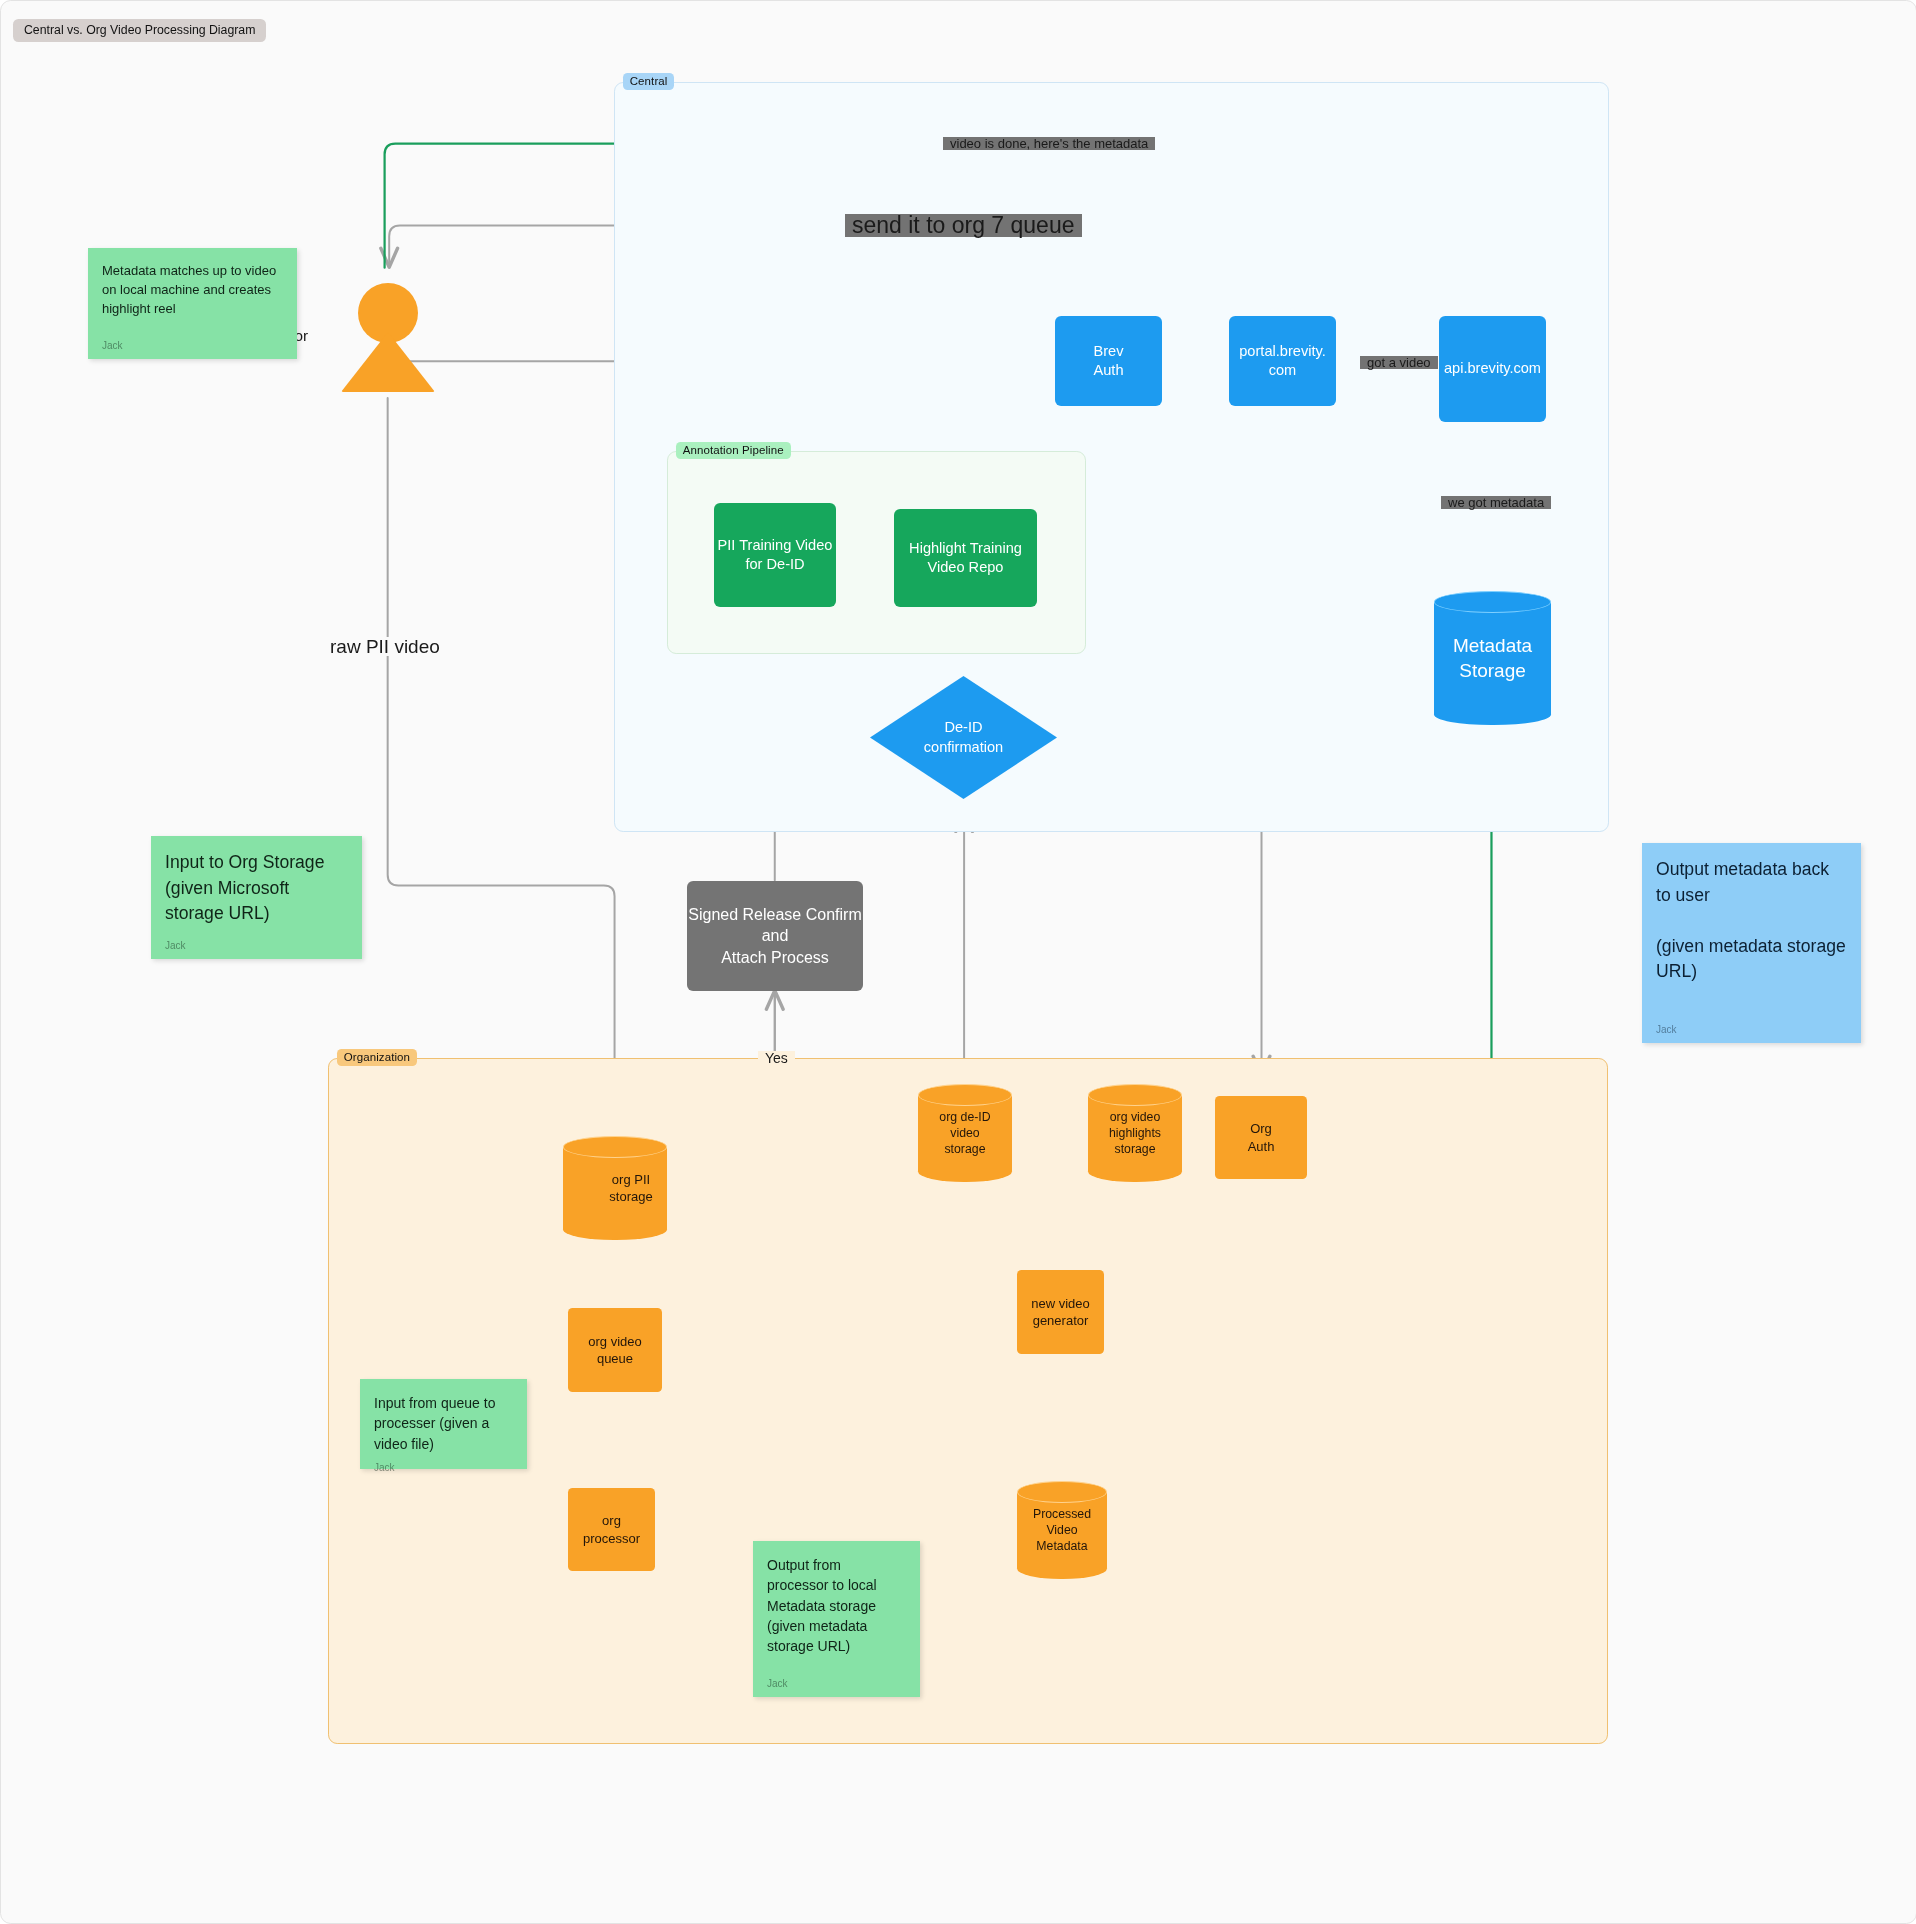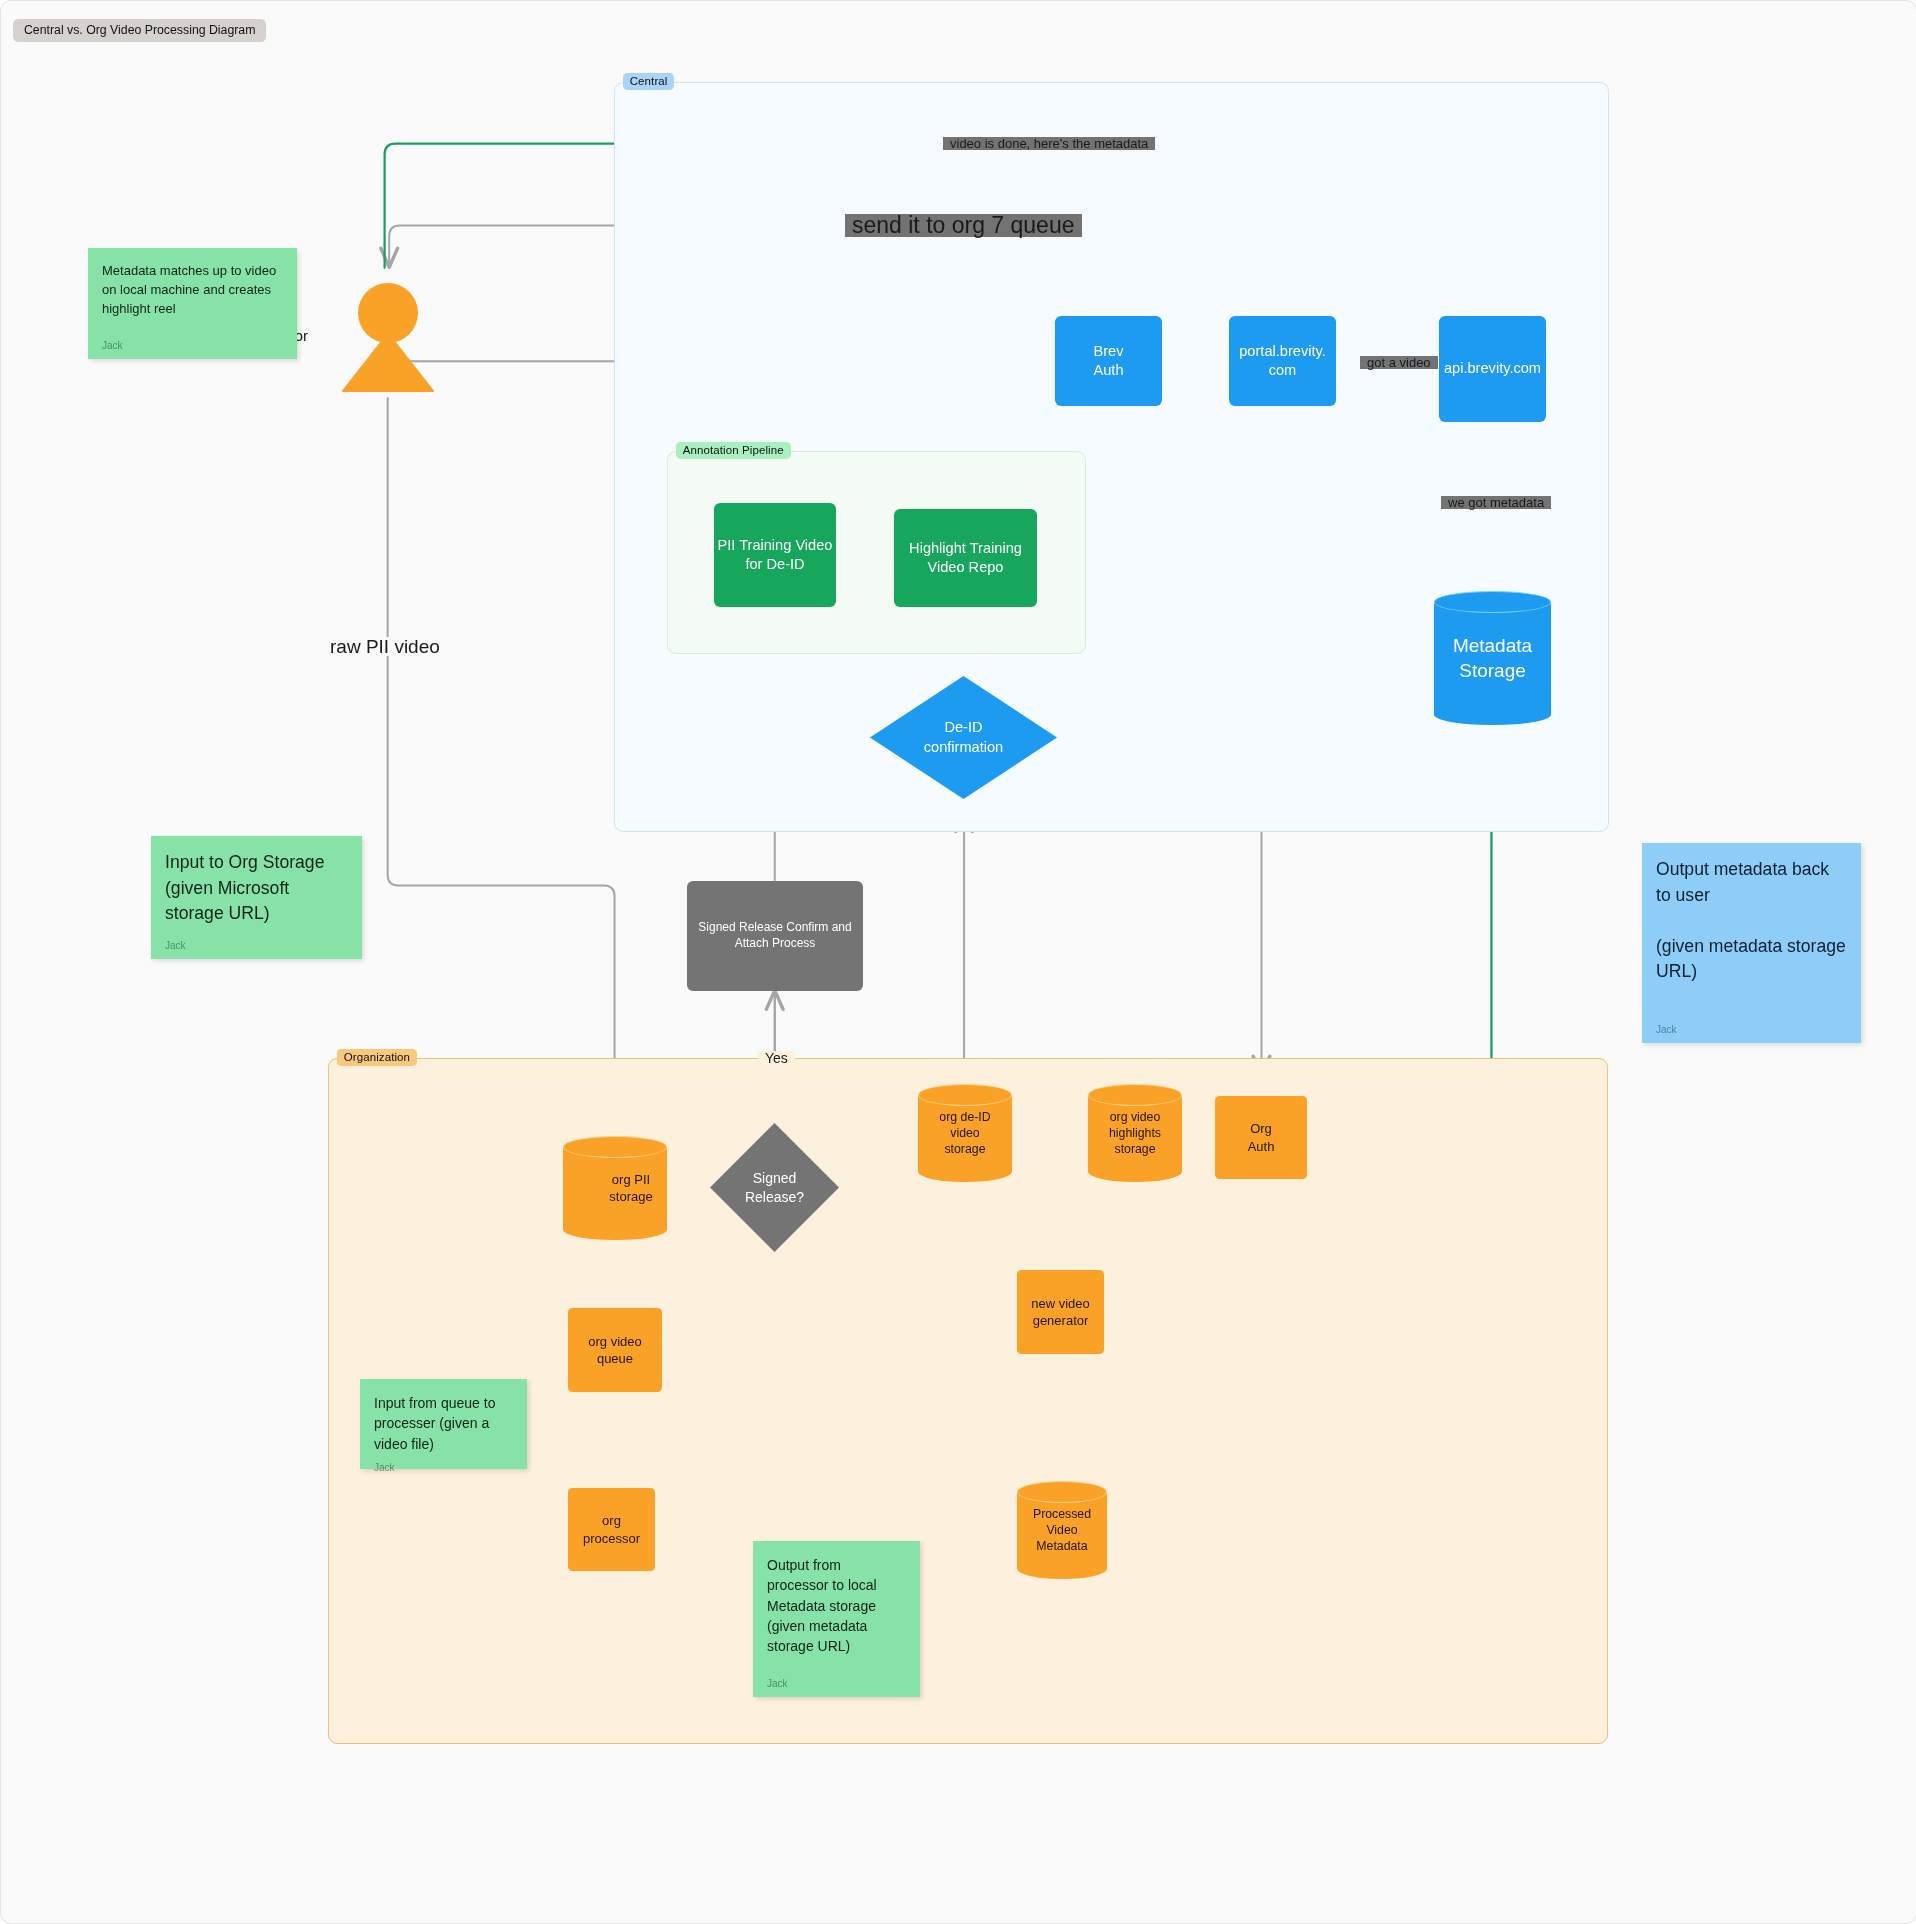--- a/index.html
+++ b/index.html
@@ -236,28 +236,23 @@
   </div>
 
   <div class="cyl cyl-blue" style="left:1433px; top:590px; width:117px; height:134px;">
     <div class="cyl-bot"></div>
     <div class="cyl-body"></div>
     <div class="cyl-top"></div>
     <div class="cyl-label" style="font-size:19px;">Metadata
 Storage</div>
   </div>
 
-  <div class="node box-gray" style="left:686px; top:880px; width:176px; height:110px; font-size:12px;">Signed Release Confirm and
+  <div class="node box-gray" style="left:686px; top:880px; width:176px; height:110px; font-size:16px;">Signed Release Confirm and
 Attach Process</div>
 
-  <div class="diamond dia-gray" style="left:709px; top:1122px; width:129px; height:129px;">
-    <div class="dia-shape"></div>
-    <div class="dia-label" style="font-size:14px;">Signed
-Release?</div>
-  </div>
 
   <div class="cyl cyl-orange" style="left:562px; top:1135px; width:104px; height:104px;">
     <div class="cyl-bot"></div>
     <div class="cyl-body"></div>
     <div class="cyl-top"></div>
     <div class="cyl-label" style="font-size:13px;margin-left:32px;">org PII storage</div>
   </div>
 
   <div class="node box-orange" style="left:567px; top:1307px; width:94px; height:84px; font-size:13px;">org video
 queue</div>

